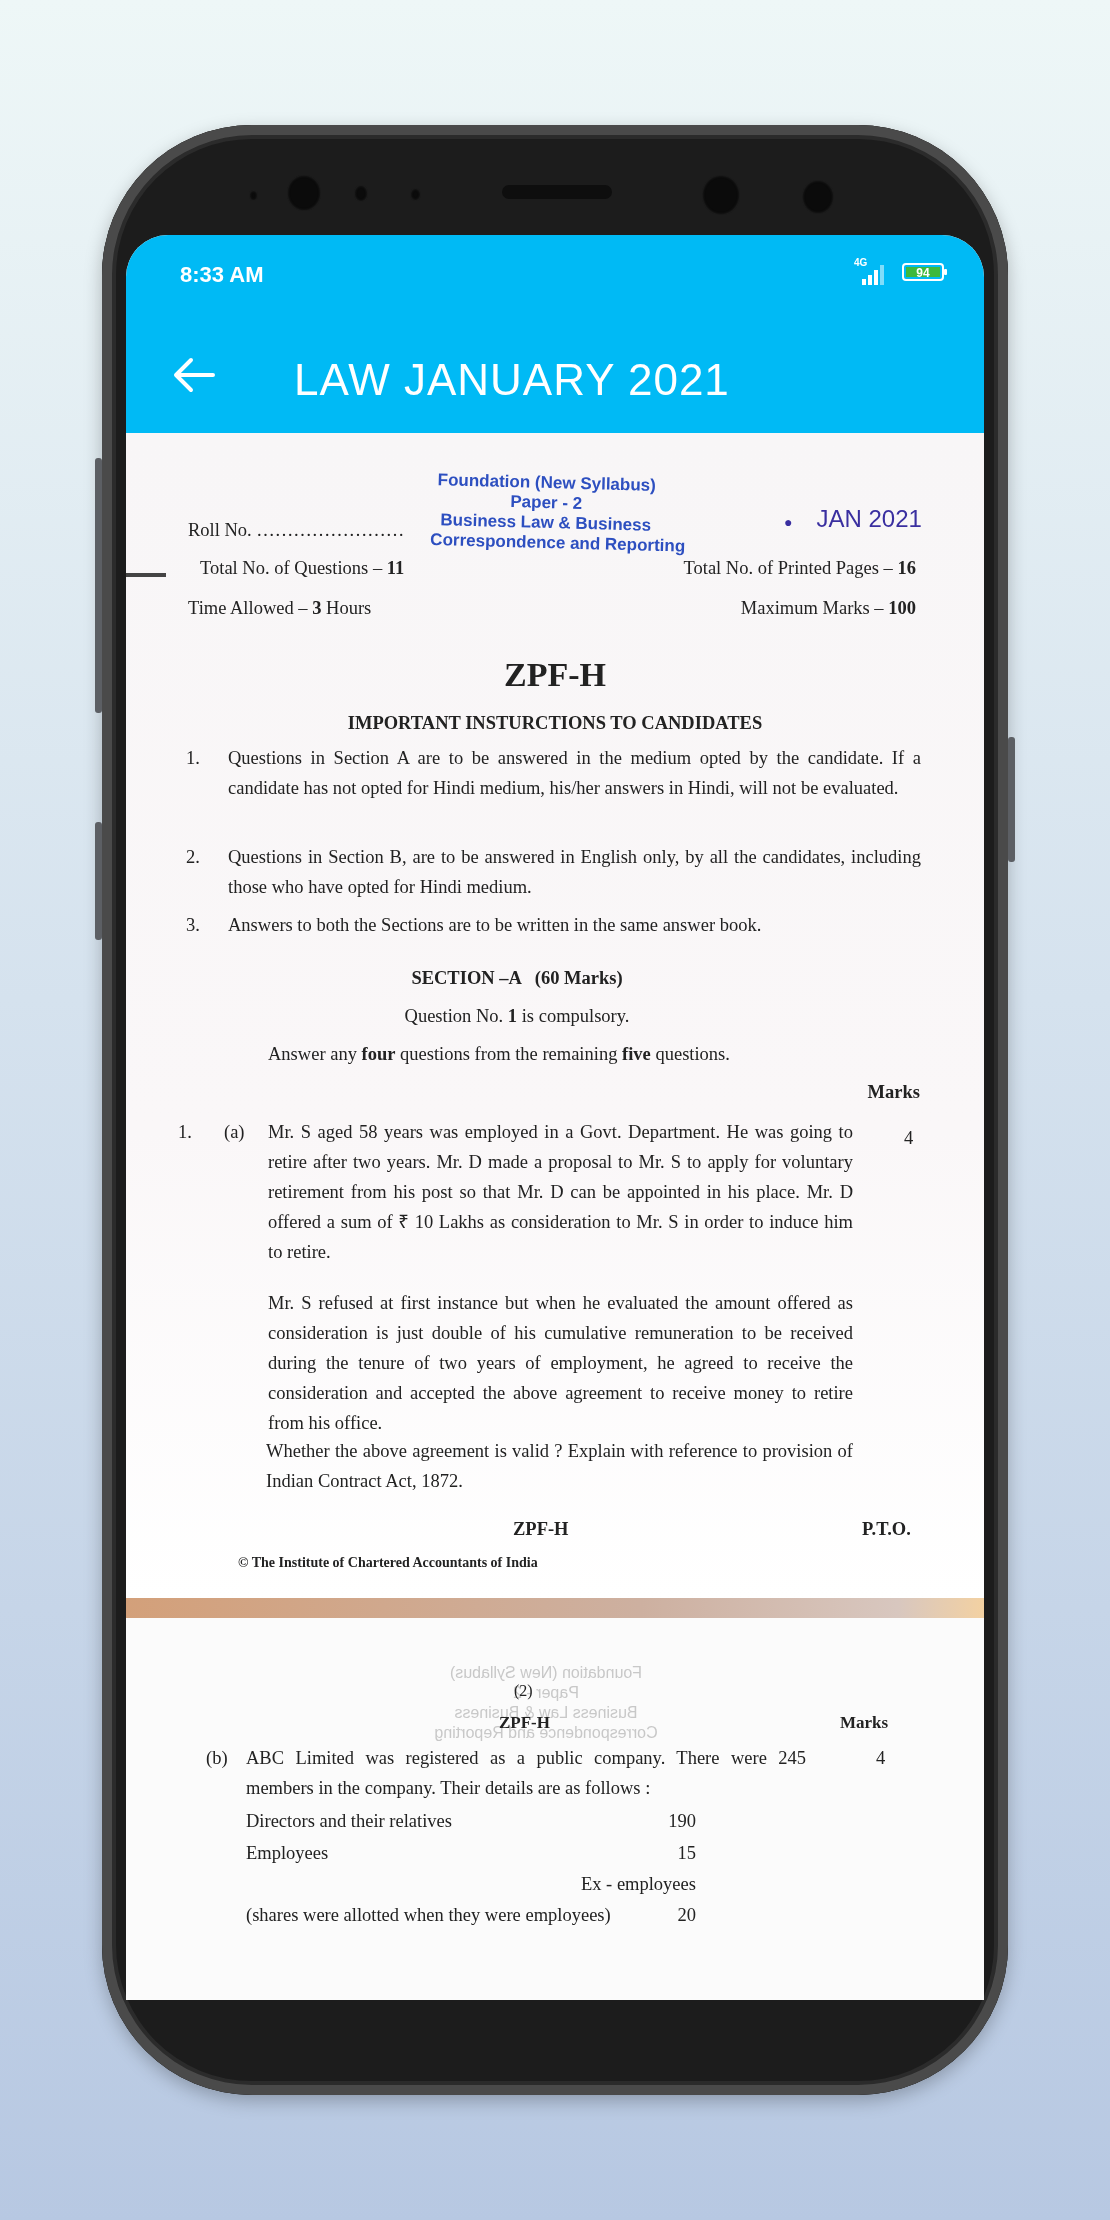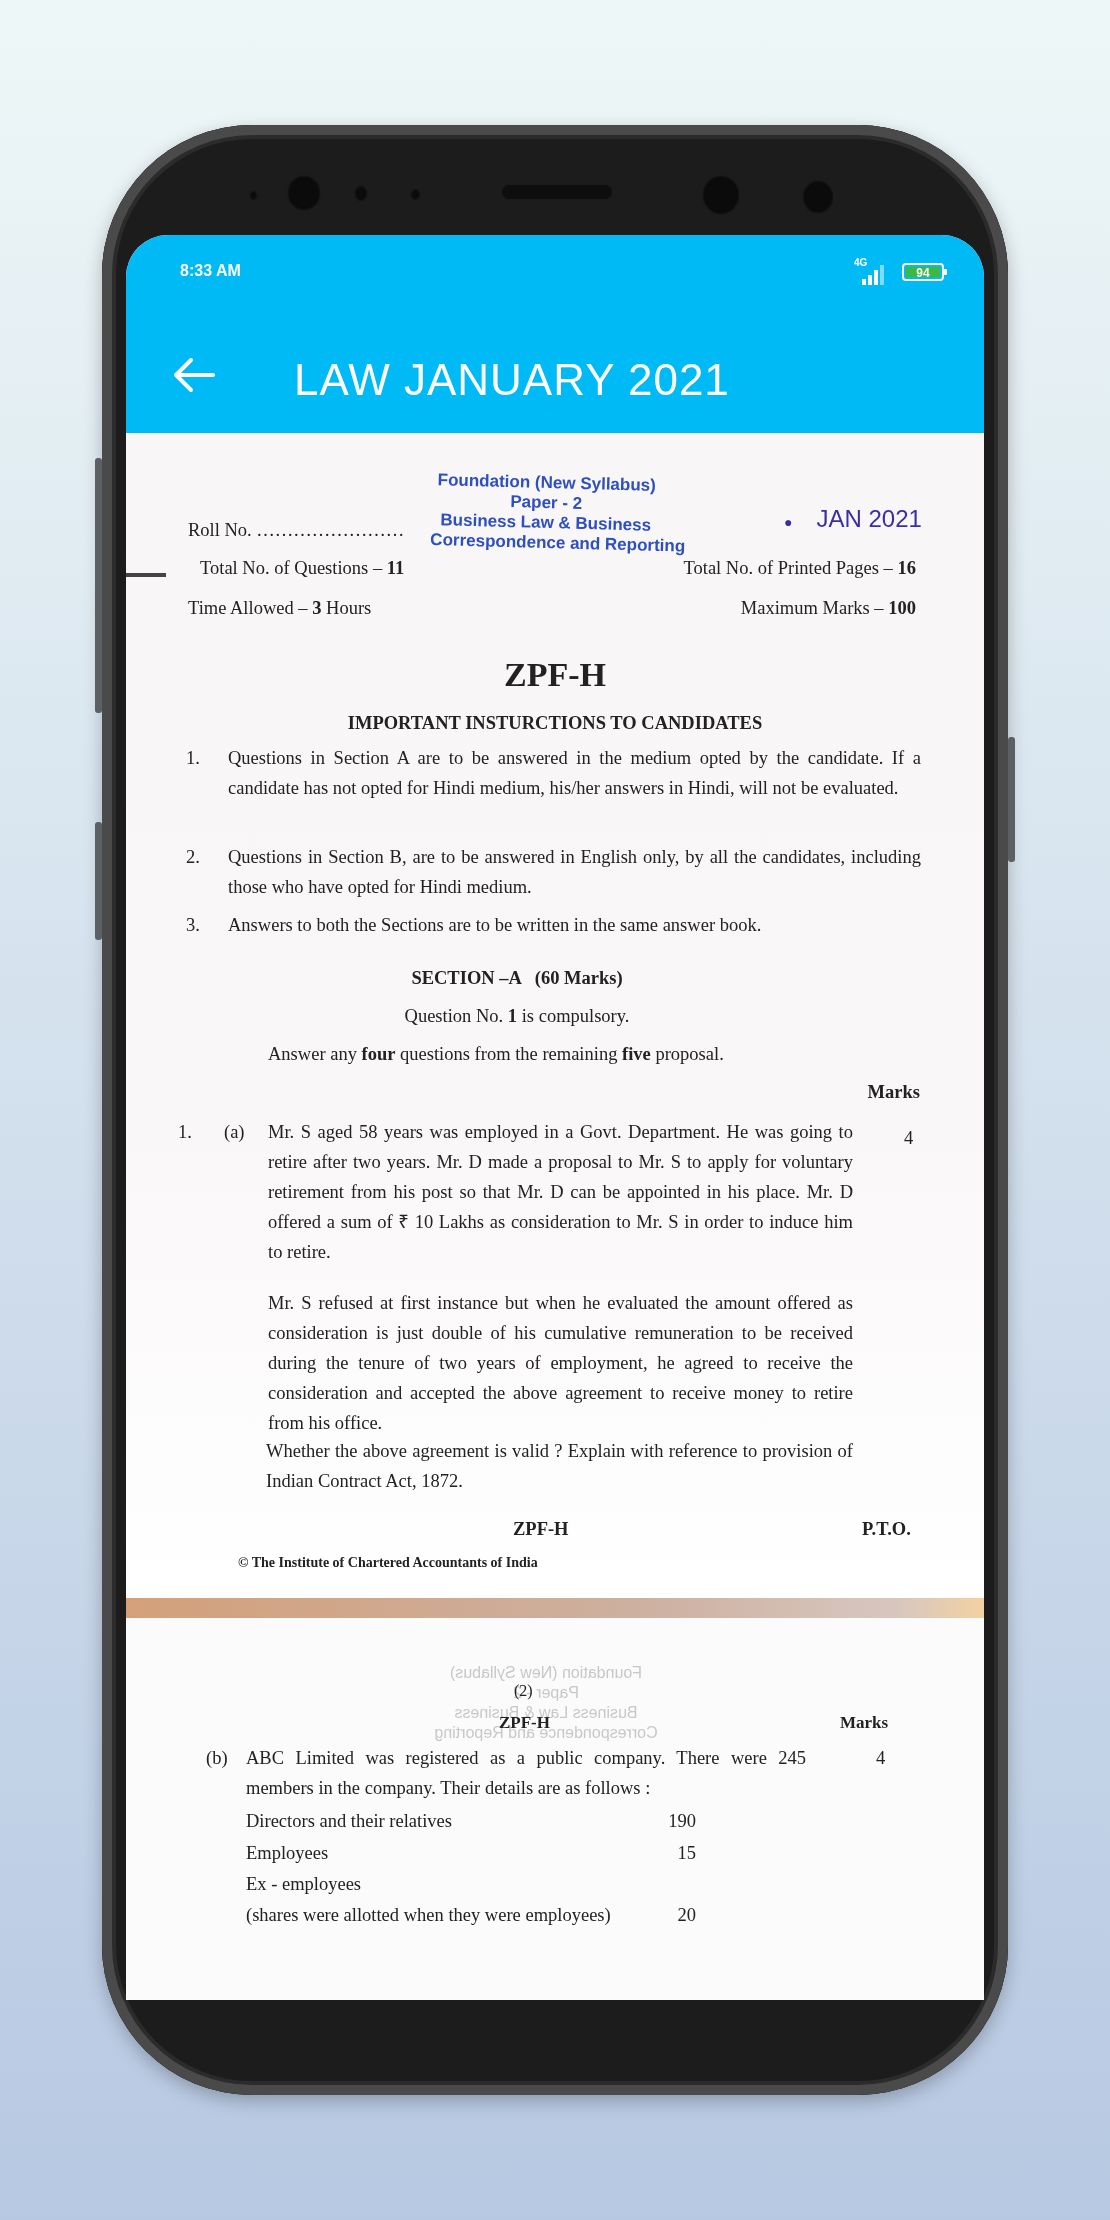--- a/index.html
+++ b/index.html
@@ -14,21 +14,21 @@
     box-shadow: inset 0 0 0 10px #4a4a4a, inset 0 0 0 14px #2b2b2b, 0 6px 18px rgba(0,0,0,0.25);
   }
   .side-btn { position: absolute; width: 7px; background: #5c5f64; border-radius: 3px; }
   .bezel-dot { position: absolute; background: #0b0b0b; border-radius: 50%; box-shadow: inset 0 0 3px #333; }
   .speaker { position: absolute; left: 502px; top: 185px; width: 110px; height: 14px; background: #0e0e0e; border-radius: 8px; }
   .screen {
     position: absolute; left: 126px; top: 235px; width: 858px; height: 1765px;
     background: #fff; border-radius: 42px 42px 0 0; overflow: hidden;
   }
   .statusbar { height: 80px; background: #00baf5; position: relative; color: #fff; }
-  .status-time { position: absolute; left: 54px; top: 27px; font-size: 16px; font-weight: bold; }
+  .status-time { position: absolute; left: 54px; top: 27px; font-size: 22px; font-weight: bold; }
   .status-icons { position: absolute; right: 40px; top: 24px; display: flex; align-items: center; gap: 12px; }
   .signal { position: relative; width: 36px; height: 26px; }
   .signal .net { position: absolute; left: 0; top: -2px; font-size: 10px; font-weight: bold; }
   .signal .bar { position: absolute; bottom: 0; width: 4px; background: #fff; }
   .battery { width: 42px; height: 18px; border: 2px solid #fff; border-radius: 4px; padding: 2px; position: relative; box-sizing: border-box; display: flex; }
   .battery .fill { flex: 1; background: #3db93d; color: #fff; font-size: 12px; font-weight: bold; text-align: center; line-height: 12px; }
   .battery::after { content: ""; position: absolute; right: -5px; top: 4px; width: 3px; height: 6px; background: #fff; border-radius: 1px; }
   .appbar { height: 118px; background: #00baf5; position: relative; color: #fff; }
   .back-btn { position: absolute; left: 44px; top: 36px; width: 48px; height: 48px; display: flex; align-items: center; justify-content: center; cursor: pointer; }
   .appbar-title { position: absolute; left: 168px; top: 40px; font-size: 44px; font-weight: normal; letter-spacing: 1px; }
@@ -134,21 +134,21 @@
             <span style="width:42px;flex:none;">3.</span>
             <span>Answers to both the Sections are to be written in the same answer book.</span>
           </div>
       </div>
 
       <div class="abs p b" style="left:0;width:782px;text-align:center;top:530px;white-space:pre;">SECTION –A   (60 Marks)</div>
       <div class="abs p" style="left:0;width:782px;text-align:center;top:568px;">
         <span>Question No. </span><span class="b">1</span><span> is compulsory.</span>
       </div>
       <div class="abs p" style="left:142px;top:606px;">
-        <span>Answer any </span><span class="b">four</span><span> questions from the remaining </span><span class="b">five</span><span> proposal.</span>
+        <span>Answer any </span><span class="b">four</span><span> questions from the remaining </span><span class="b">five</span><span> questions.</span>
       </div>
       <div class="abs p b" style="right:64px;top:644px;">Marks</div>
 
       <div class="abs p" style="left:52px;top:684px;">1.</div>
       <div class="abs p" style="left:98px;top:684px;">(a)</div>
       <div class="abs p" style="left:778px;top:690px;">4</div>
       <div class="abs p justify" style="left:142px;top:684px;width:585px;">Mr. S aged 58 years was employed in a Govt. Department. He was going to retire after two years. Mr. D made a proposal to Mr. S to apply for voluntary retirement from his post so that Mr. D can be appointed in his place. Mr. D offered a sum of ₹ 10 Lakhs as consideration to Mr. S in order to induce him to retire.</div>
       <div class="abs p justify" style="left:142px;top:855px;width:585px;">Mr. S refused at first instance but when he evaluated the amount offered as consideration is just double of his cumulative remuneration to be received during the tenure of two years of employment, he agreed to receive the consideration and accepted the above agreement to receive money to retire from his office.</div>
       <div class="abs p justify" style="left:140px;top:1003px;width:587px;">Whether the above agreement is valid ? Explain with reference to provision of Indian Contract Act, 1872.</div>
 
@@ -175,21 +175,21 @@
       <div class="abs p justify" style="left:120px;top:125px;width:560px;">ABC Limited was registered as a public company. There were 245 members in the company. Their details are as follows :</div>
 
       <div class="abs p" style="left:120px;top:188px;width:450px;">
         <span>Directors and their relatives</span>
         <span style="position:absolute;right:0;">190</span>
       </div>
       <div class="abs p" style="left:120px;top:220px;width:450px;">
         <span>Employees</span>
         <span style="position:absolute;right:0;">15</span>
       </div>
-      <div class="abs p" style="left:120px;top:251px;width:450px;">
+      <div class="abs p" style="left:120px;top:251px;width:450px;text-align:right;">
         <span>Ex - employees</span>
         <span style="position:absolute;right:0;"></span>
       </div>
       <div class="abs p" style="left:120px;top:282px;width:450px;">
         <span>(shares were allotted when they were employees)</span>
         <span style="position:absolute;right:0;">20</span>
       </div>
     </div>
   </div>
 </div>

